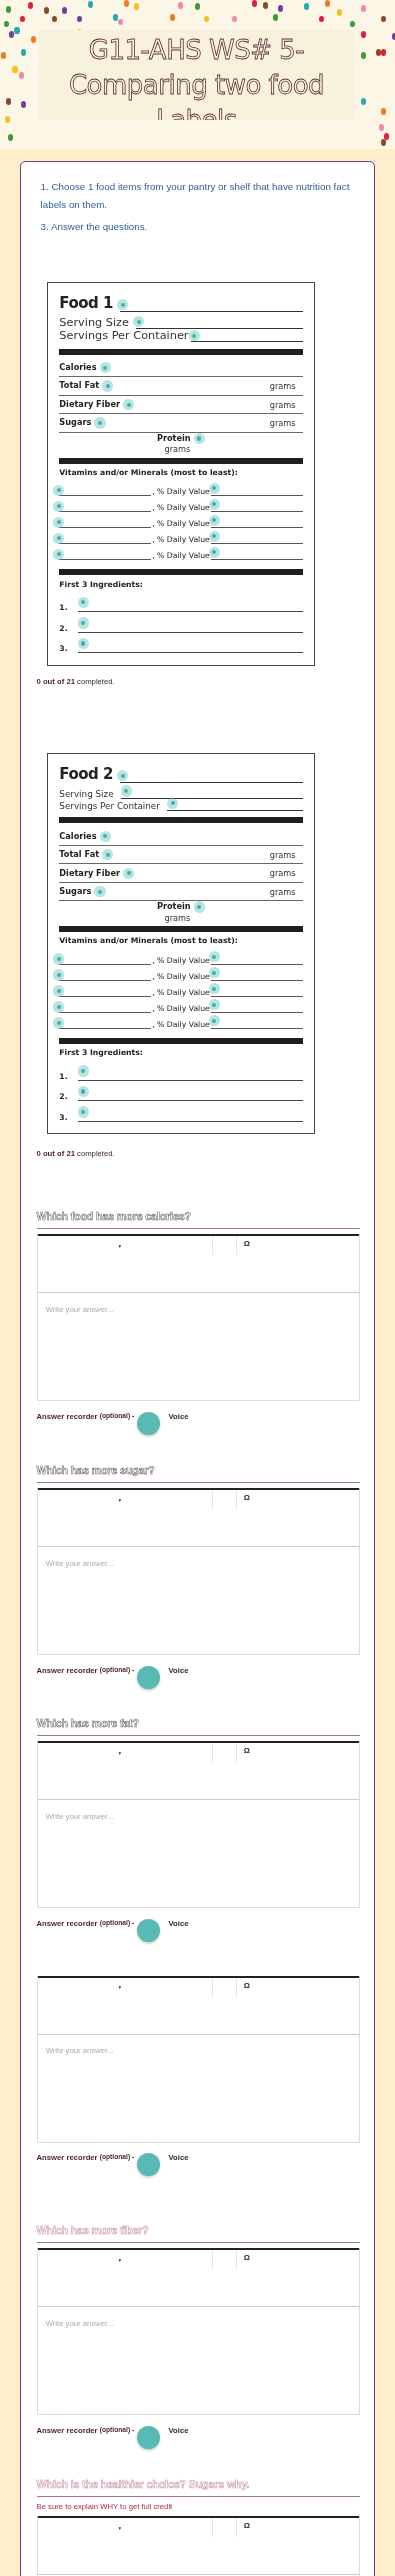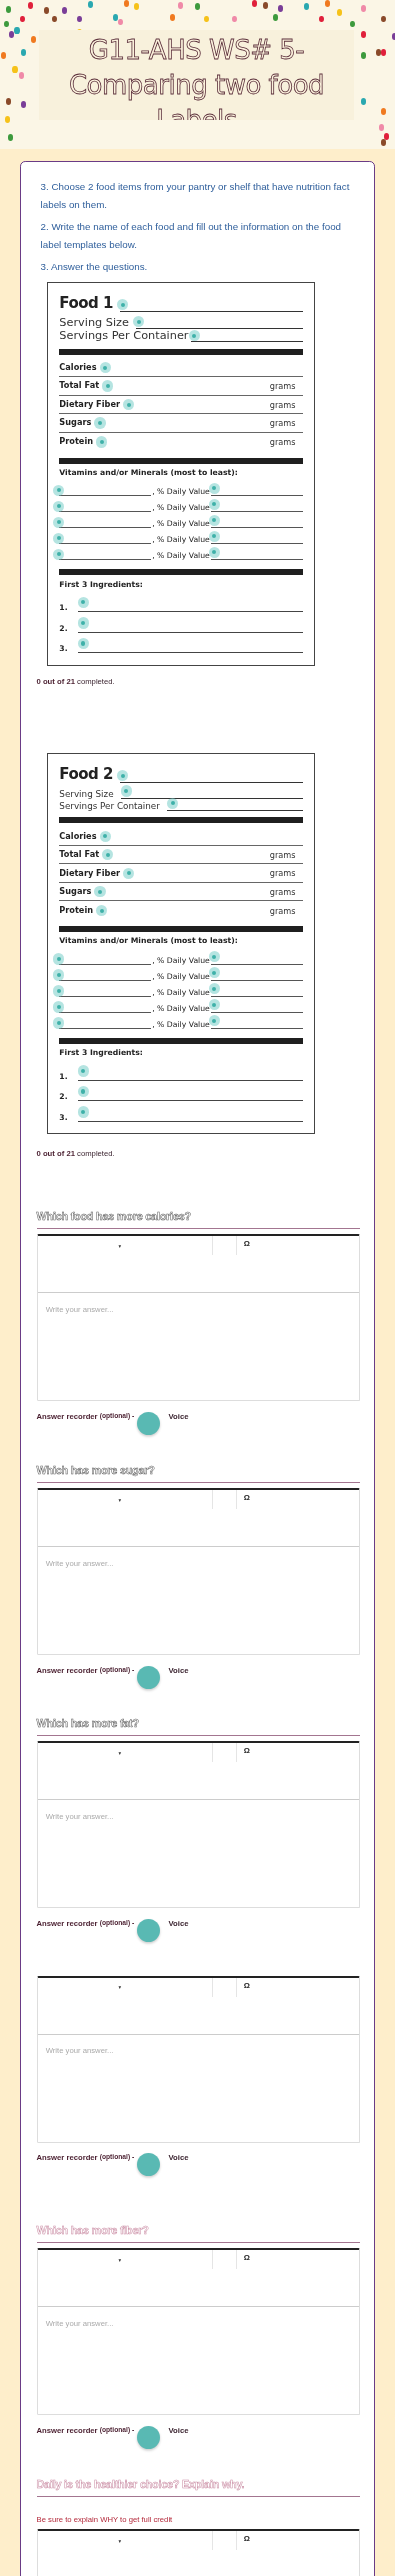--- a/index.html
+++ b/index.html
@@ -23,21 +23,21 @@
 
   .label-card { position: absolute; left: 26px; width: 268px; background: #fff;
     border: 0.8px solid #444; font-family: "DejaVu Sans", sans-serif; color: #222; }
   .lbl-head { display: flex; align-items: flex-end; margin: 11.3px 11.3px 0 11.3px; }
   .food-name { font-size: 15px; font-weight: bold; letter-spacing: -0.5px; }
   .uline { flex: 1; border-bottom: 1px solid #333; height: 11.3px; margin-left: 7.2px; position: relative; }
   .row-text { font-size: 11.3px; color: #333; }
   .thick { height: 6.2px; background: #1f1f1f; margin: 6.2px 11.3px 4.1px 11.3px; }
   .nut-row { display: flex; justify-content: space-between; align-items: center;
     margin: 0 11.3px; border-bottom: 0.8px solid #666; height: 18.5px; font-size: 8.2px; font-weight: bold; }
-  .nut-row:last-child { border-bottom: none; }
+  .nut-row:last-child { border-bottom: none; flex-direction: column; }
   .grams { font-weight: normal; margin-right: 7.2px; font-size: 8.2px; color: #333; }
   .section-h { font-size: 7.7px; font-weight: bold; margin: 2.1px 11.3px 3.1px 11.3px; }
   .vit-row { display: flex; align-items: flex-end; margin: 0 11.3px 0 11.3px; height: 16px; font-size: 7.7px; }
   .vit-line { flex: 1; border-bottom: 0.8px solid #555; height: 10.3px; position: relative; }
   .vit-mid { padding: 0 1px; white-space: nowrap; }
   .ing-row { display: flex; align-items: flex-end; margin: 0 11.3px; height: 20.6px; font-size: 7.7px; font-weight: bold; }
   .ing-num { width: 18.5px; }
   .ing-line { flex: 1; border-bottom: 0.8px solid #444; height: 12.4px; position: relative; }
 
   .hotspot { display: inline-block; width: 11.3px; height: 11.3px; border-radius: 50%;
@@ -47,21 +47,21 @@
   .hotspot.abs { position: absolute; margin: 0; }
 
   .progress { position: absolute; left: 15.5px; font-size: 7.7px; color: #3b2430; }
   .progress b { color: #4a1f30; }
 
   .question { position: absolute; left: 15.5px; width: 323px; }
   .q-title { font-size: 10.8px; font-weight: bold; color: #fff;
     -webkit-text-stroke: 0.5px #555; letter-spacing: -0.2px; padding-bottom: 6.2px;
     border-bottom: 0.8px solid #a37590; }
   .q-title.pink { -webkit-text-stroke: 0.5px #c98aa2; }
-  .q-sub { font-size: 7.7px; color: #b3283a; margin-top: 18px; }
+  .q-sub { font-size: 7.7px; color: #b3283a; margin-top: 5px; }
   .editor { margin-top: 5.2px; border: 0.5px solid #ddd; border-top: 2.6px solid #222; border-radius: 1.5px; }
   .toolbar { display: flex; height: 57px; border-bottom: 1px solid #ccc; }
   .tb-select { width: 175px; height: 18.5px; border-right: 0.5px solid #e5e5e5; position: relative; }
   .tb-select .caret { position: absolute; left: 81px; top: 6.2px; font-size: 5.2px; color: #333; }
   .tb-gap { width: 24px; height: 18.5px; border-right: 0.5px solid #e5e5e5; }
   .tb-omega { padding: 3.1px 7.2px; font-size: 7.7px; font-weight: bold; color: #222; height: 18.5px; }
   .answer { height: 107px; padding: 11.3px 8.2px; font-size: 7.7px; color: #aaa; }
   .recorder { display: flex; margin-top: 10.3px; font-size: 7.7px; color: #4a1f30; font-weight: bold; }
   .recorder .opt { font-size: 6.7px; margin-left: 2.1px; }
   .rec-btn { width: 23px; height: 23px; border-radius: 50%; background: #59b9b3;
@@ -126,22 +126,21 @@
       <span class="dot" style="left: 381px; top: 139px; background: rgb(138, 74, 42);"></span>
     </div>
   <div class="title-box">
     <div class="title">G11-AHS WS# 5- Comparing two food Labels</div>
   </div>
 </div>
 
 <div class="card">
 
   <div class="instructions">
-    <p>3. Choose 2 food items from your pantry or shelf that have        nutrition fact labels on them.</p>
-    <p>2. Write the name of each food and fill out the information on   the food label templates below.</p>
+    <p>1. Choose 1 food items from your pantry or shelf that have        nutrition fact labels on them.</p>
     <p>3. Answer the questions.</p>
   </div>
 
   <div class="label-card" style="top:120px;">
     <div class="lbl-head">
       <span class="food-name">Food 1</span>
       <span class="uline">
           <span class="hotspot abs" style="left:-3.1px;top:-2.1px;"></span>
         </span>
     </div>
@@ -466,21 +465,21 @@
       <div class="answer">Write your answer...</div>
     </div>
     <div class="recorder">
       <span>Answer recorder</span>
       <span class="opt">(optional) -</span>
       <span class="rec-btn"></span>
       <span class="voice">Voice</span>
     </div>
   </div>
       <div class="question" style="top: 2316px;">
-    <div class="q-title pink">Daily is the healthier choice? Explain why.</div>
+    <div class="q-title pink">Which is the healthier choice? Sugars why.</div>
     <div class="q-sub">Be sure to explain WHY to get full credit</div>
     <div class="editor">
       <div class="toolbar">
         <div class="tb-select">
               <span class="caret">▾</span>
             </div>
         <div class="tb-gap"></div>
         <div class="tb-omega">Ω</div>
       </div>
       <div class="answer">Write your answer...</div>

